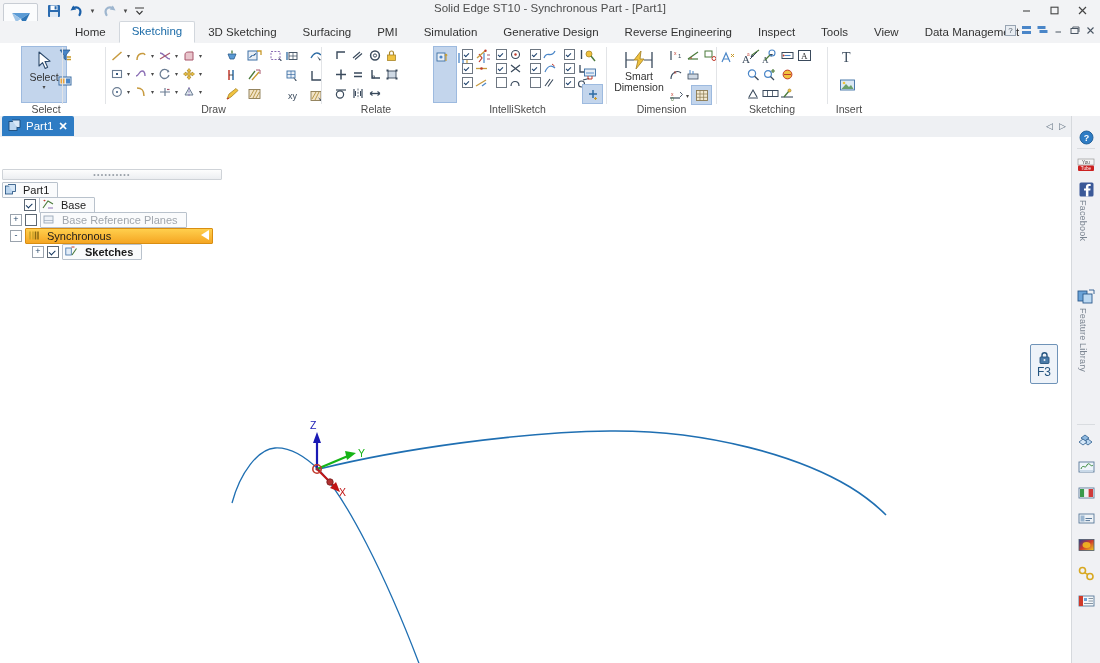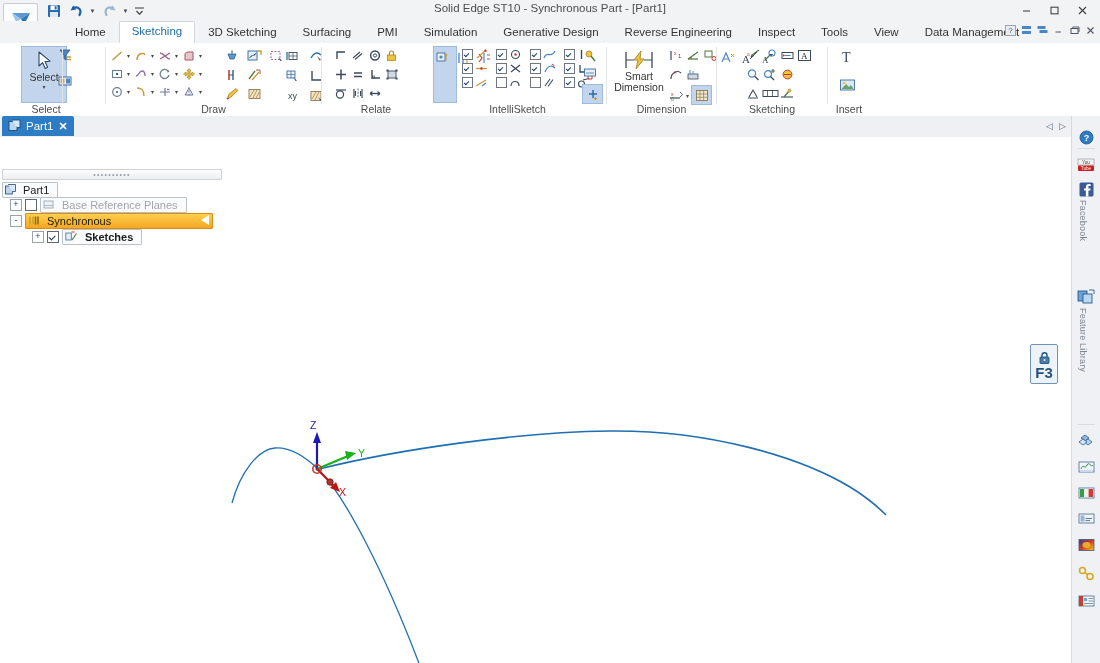--- a/index.html
+++ b/index.html
@@ -71,21 +71,21 @@
   .tbox.gray .tlabel{color:#a0a6ad;text-align:center;}
   .tbox.sync{background:linear-gradient(#ffcf4d,#f5a623);border:1px solid #d98e12;width:180px;justify-content:flex-start;position:relative;}
   .tbox.sync .tlabel{font-weight:normal;color:#1b1b1b;}
   .sync-arrow{position:absolute;right:3px;top:1px;width:0;height:0;border-top:5px solid transparent;border-bottom:5px solid transparent;border-right:8px solid #fff;}
   .tlabel.b{font-weight:bold;}
 
   
   .gfx{position:absolute;left:0;top:137px;width:1072px;height:526px;overflow:hidden;}
   .lockbox{position:absolute;right:14px;top:70px;width:26px;height:38px;border:1px solid #6f93b8;background:#eef3f9;border-radius:2px;
            display:flex;flex-direction:column;align-items:center;justify-content:center;gap:1px;}
-  .lockbox .f3{font-size:15px;color:#24547f;font-weight:bold;line-height:9px;}
+  .lockbox .f3{font-size:12px;color:#24547f;font-weight:normal;line-height:9px;}
 
   
   .rdock{position:absolute;right:0;top:116px;width:28px;height:547px;background:#f0f1f4;border-left:1px solid #d6d9dd;}
   .ritem{position:absolute;left:3px;width:22px;height:22px;display:flex;align-items:center;justify-content:center;}
   .rlabel{position:absolute;left:6px;font-size:9px;color:#7b8591;writing-mode:vertical-rl;white-space:nowrap;letter-spacing:0.2px;}
   .rsepline{position:absolute;left:5px;width:18px;height:1px;background:#d9dce0;}
 </style>
 </head>
 <body>
 
@@ -916,20 +916,33 @@
           <span>
             <svg width="11" height="11" viewBox="0 0 11 11">
                 <rect x="0.5" y="2" width="7" height="8" fill="#bcd6ef" stroke="#1a4a7a" stroke-width="0.8"></rect>
                 <path d="M3 0.5 L10.5 0.5 L10.5 7.5 L7.5 7.5" fill="#d8e8f7" stroke="#1a4a7a" stroke-width="0.8"></path>
               </svg>
           </span>
           <span class="tlabel">Part1</span>
         </span>
       </div>
 
+      <div class="tnode" style="padding-left:24px;margin-top:1px">
+        <span class="tchk on"></span>
+        <span class="tbox">
+          <span>
+            <svg width="12" height="11" viewBox="0 0 12 11">
+                <path d="M1 9 L6 2 L11 5" stroke="#4a7a3a" stroke-width="1.1" fill="none"></path>
+                <path d="M1.5 1.5 L3.5 1.5 M2.5 0.8 V2.4" stroke="#c0392b" stroke-width="0.8"></path>
+                <path d="M6 9 L11 9" stroke="#8b6fb5" stroke-width="1"></path>
+              </svg>
+          </span>
+          <span class="tlabel">Base</span>
+        </span>
+      </div>
 
 
       <div class="tnode" style="padding-left:10px;margin-top:1px">
         <span class="exp">+</span>
         <span class="tchk"></span>
         <span class="tbox gray">
           <span>
             <svg width="12" height="11" viewBox="0 0 12 11">
                 <rect x="1" y="2" width="9" height="7" fill="#eef2f7" stroke="#9aa8b8" stroke-width="0.9"></rect>
                 <path d="M1 6.5 H10" stroke="#9aa8b8" stroke-width="0.7"></path>

